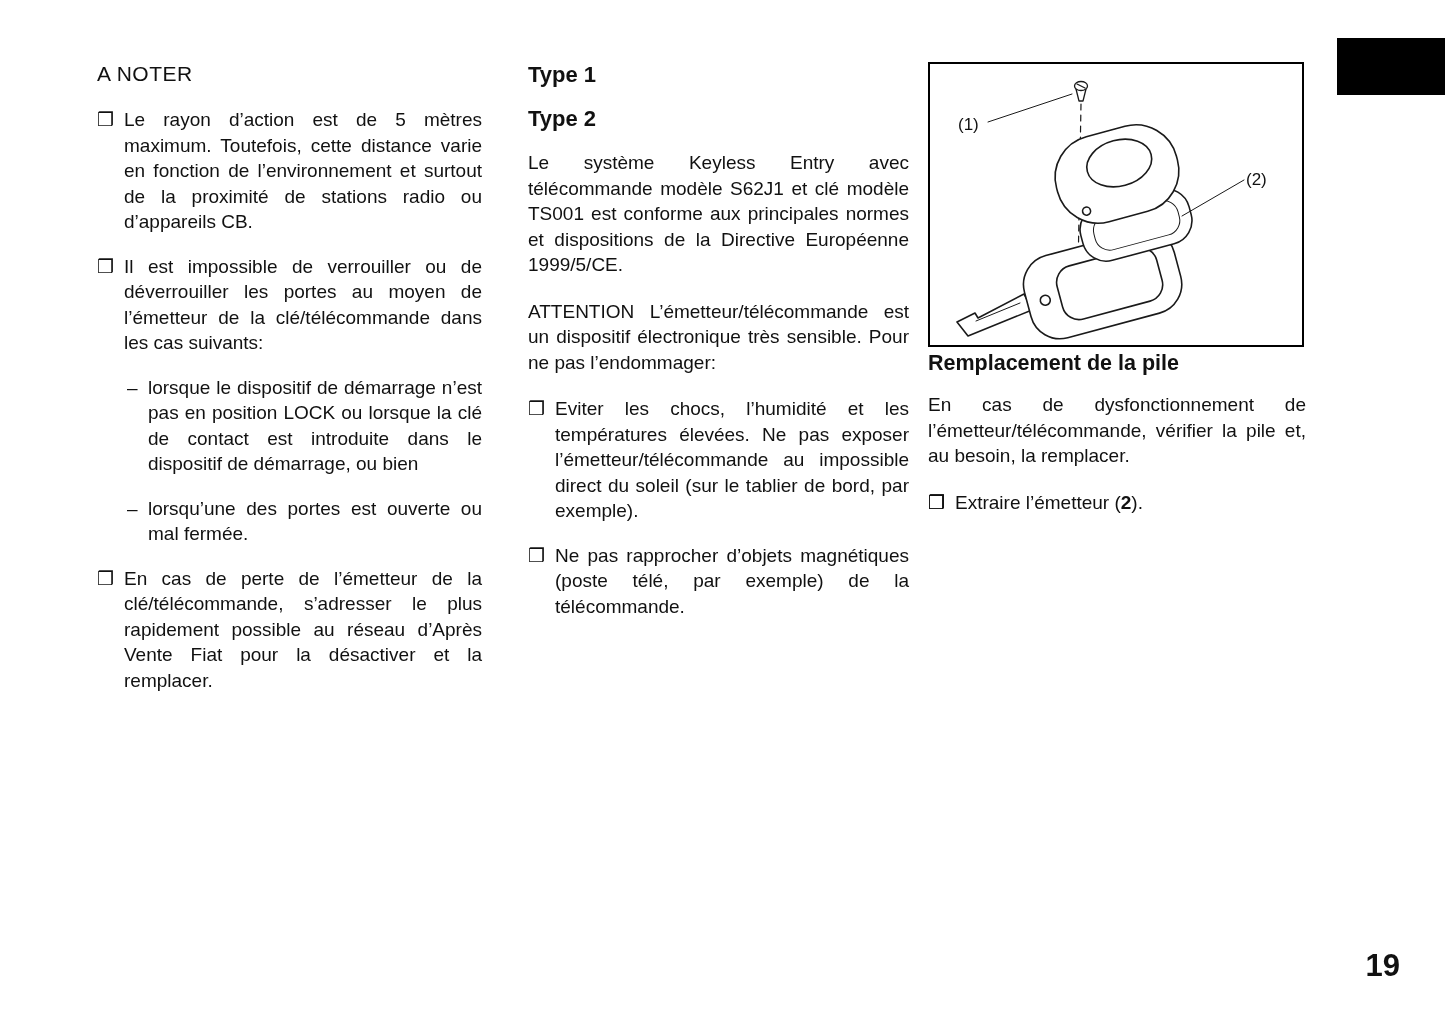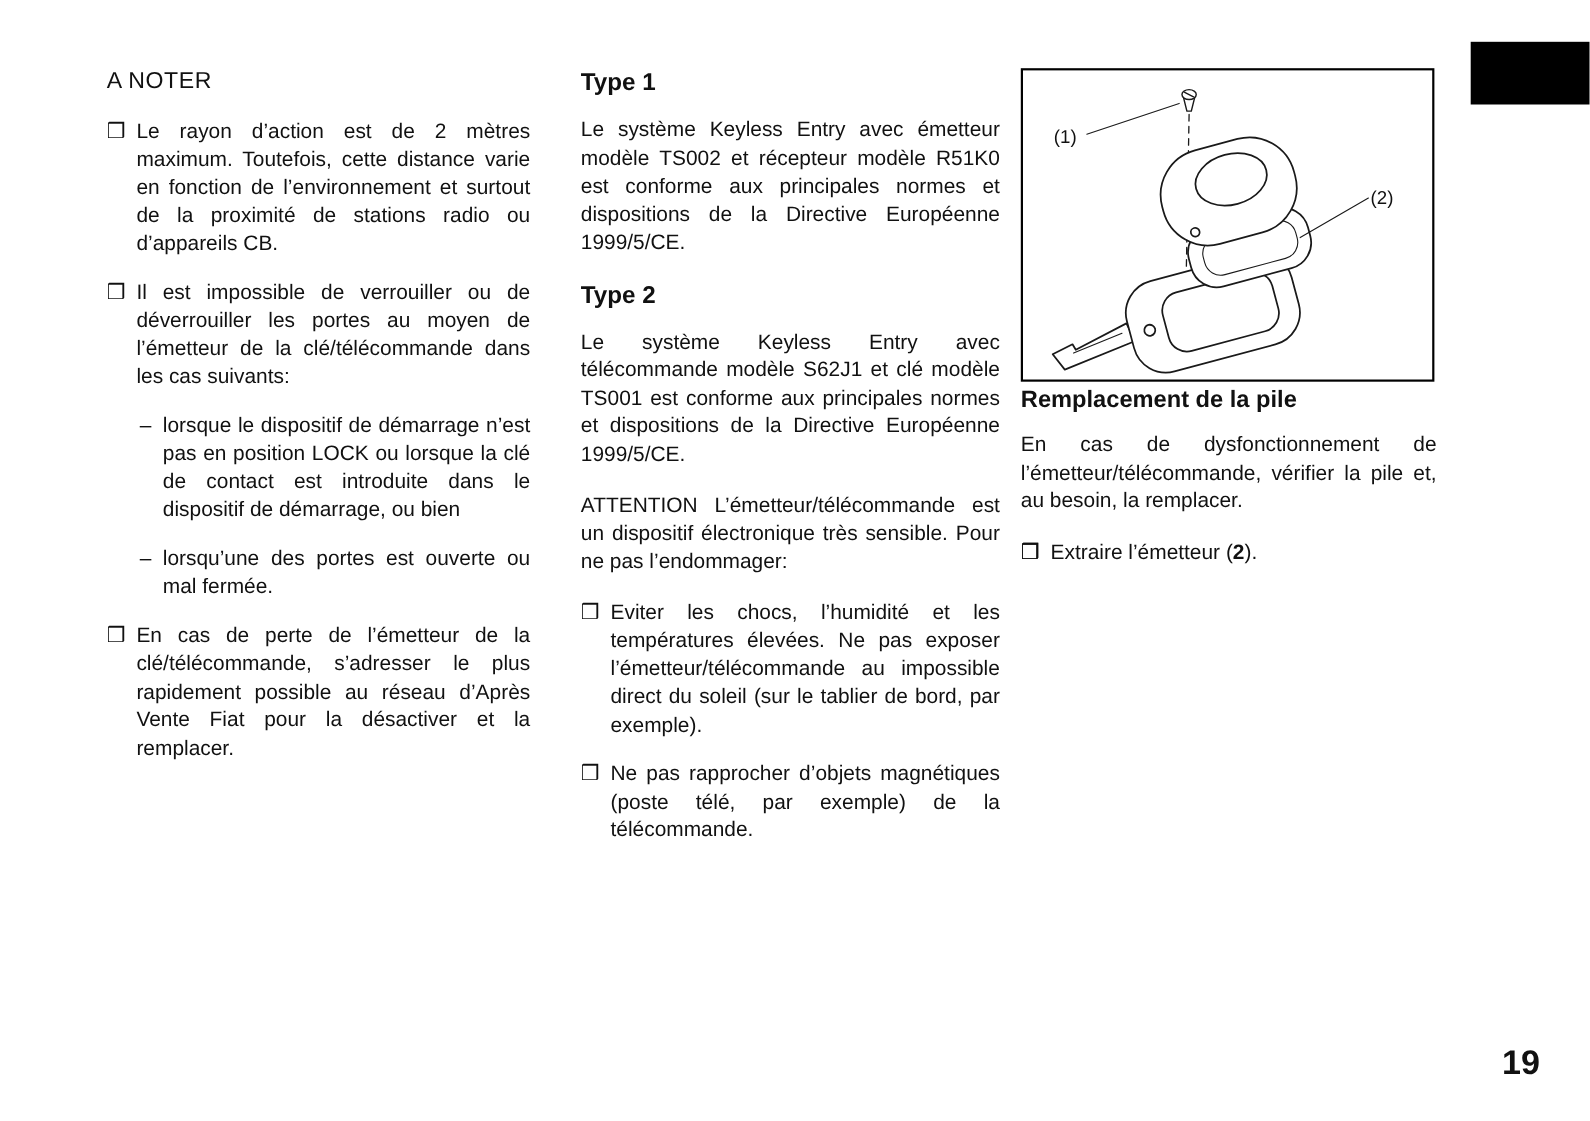--- a/index.html
+++ b/index.html
@@ -55,21 +55,21 @@
 </head>
 <body>
 
 <div>
 
   <div class="col col1">
     <h2 class="note-heading">A NOTER</h2>
 
     <div class="li">
       <span class="marker">❒</span>
-      <span>Le rayon d’action est de 2 mètres maximum. Toutefois, cette distance varie en fonction de l’environnement et surtout de la proximité de stations radio ou d’appareils CB.</span>
+      <span>Le rayon d’action est de 5 mètres maximum. Toutefois, cette distance varie en fonction de l’environnement et surtout de la proximité de stations radio ou d’appareils CB.</span>
     </div>
 
     <div class="li">
       <span class="marker">❒</span>
       <span>Il est impossible de verrouiller ou de déverrouiller les portes au moyen de l’émetteur de la clé/télécommande dans les cas suivants:</span>
     </div>
 
     <div class="li dash">
       <span class="marker">–</span>
       <span>lorsque le dispositif de démarrage n’est pas en position LOCK ou lorsque la clé de contact est introduite dans le dispositif de démarrage, ou bien</span>
@@ -81,21 +81,20 @@
     </div>
 
     <div class="li">
       <span class="marker">❒</span>
       <span>En cas de perte de l’émetteur de la clé/télécommande, s’adresser le plus rapidement possible au réseau d’Après Vente Fiat pour la désactiver et la remplacer.</span>
     </div>
   </div>
 
   <div class="col col2">
     <h2 class="type-heading">Type 1</h2>
-    <p class="body-text">Le système Keyless Entry avec émetteur modèle TS002 et récepteur modèle R51K0 est conforme aux principales normes et dispositions de la Directive Européenne 1999/5/CE.</p>
 
     <h2 class="type-heading">Type 2</h2>
     <p class="body-text">Le système Keyless Entry avec télécommande modèle S62J1 et clé modèle TS001 est conforme aux principales normes et dispositions de la Directive Européenne 1999/5/CE.</p>
 
     <p class="body-text">ATTENTION L’émetteur/télécommande est un dispositif électronique très sensible. Pour ne pas l’endommager:</p>
 
     <div class="li">
       <span class="marker">❒</span>
       <span>Eviter les chocs, l’humidité et les températures élevées. Ne pas exposer l’émetteur/télécommande au impossible direct du soleil (sur le tablier de bord, par exemple).</span>
     </div>

